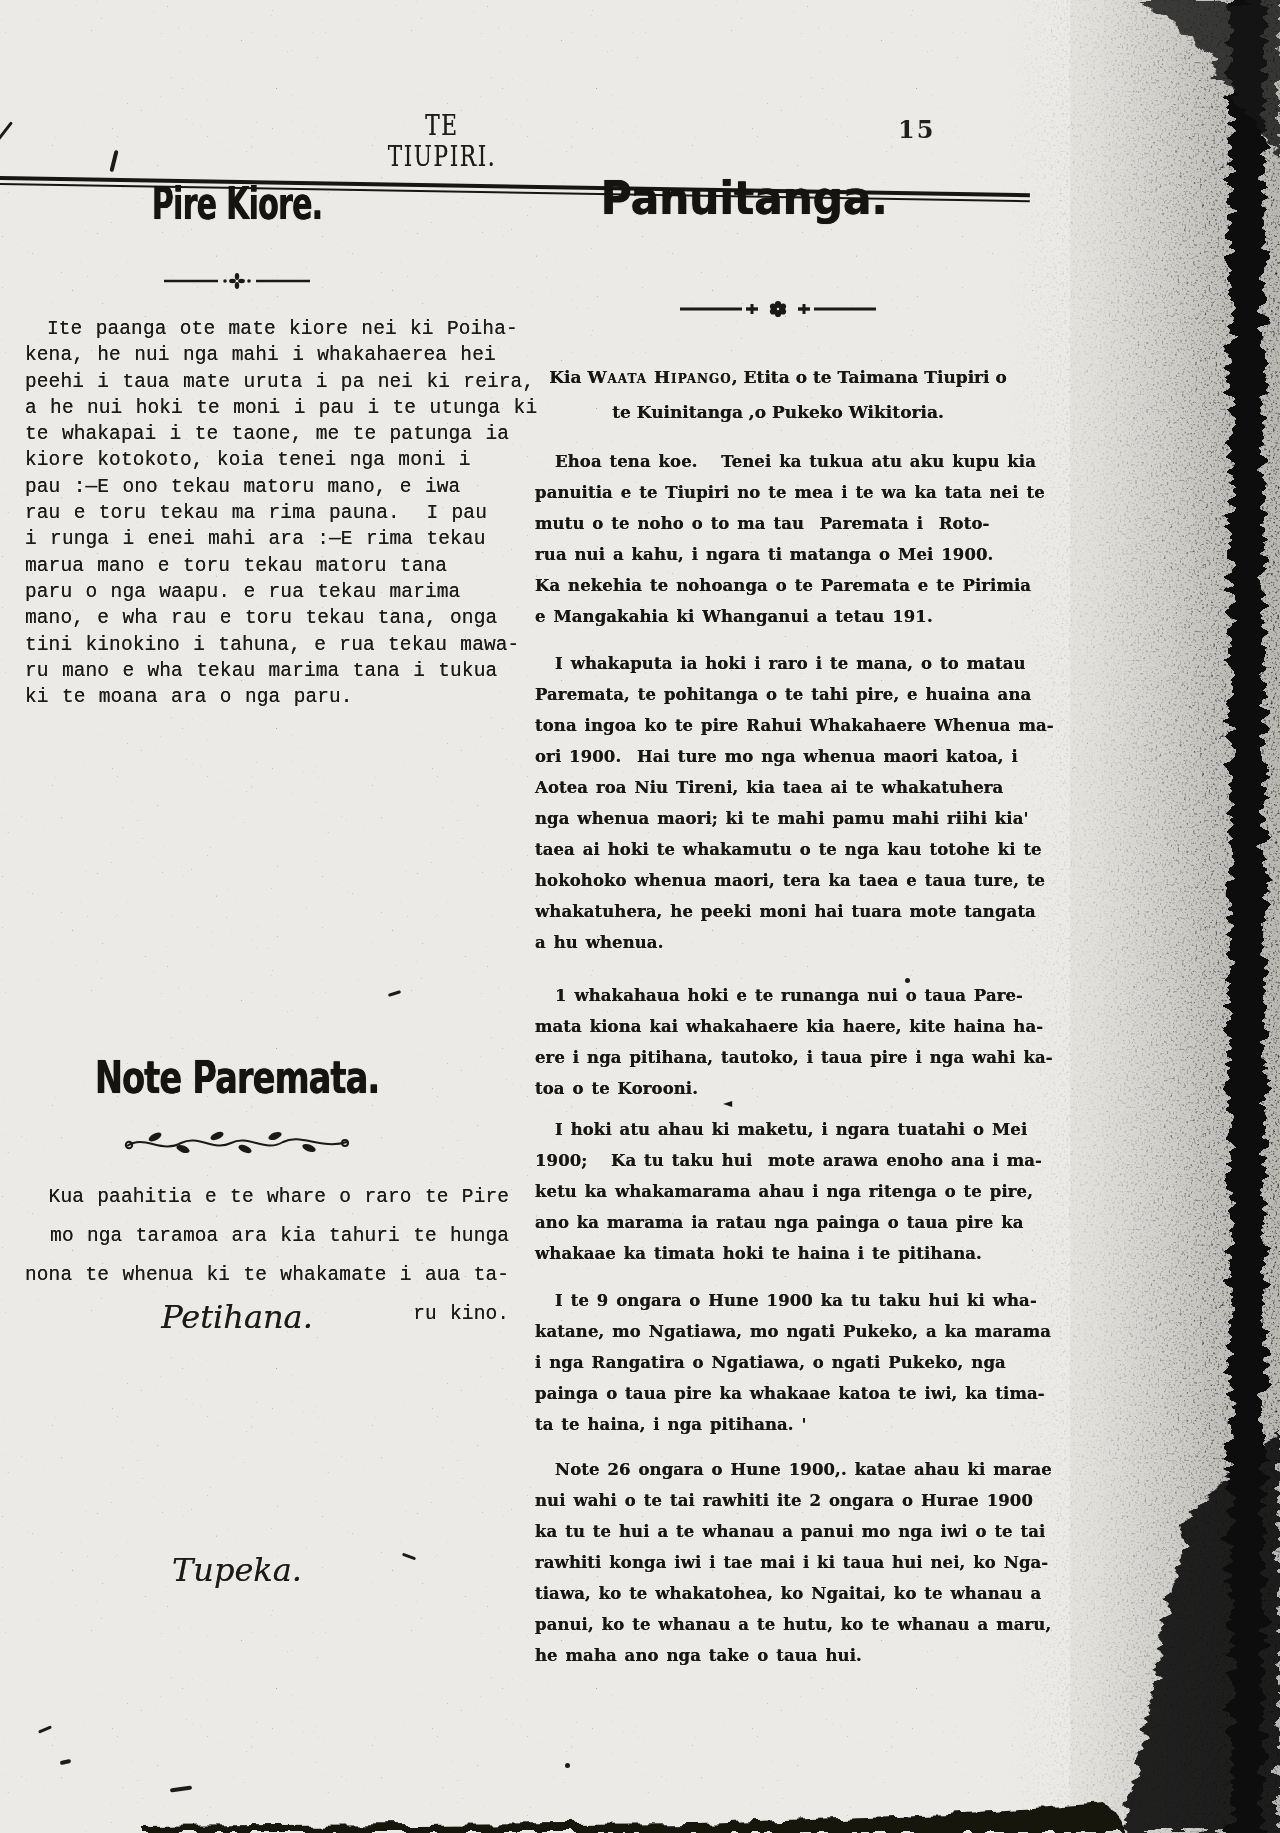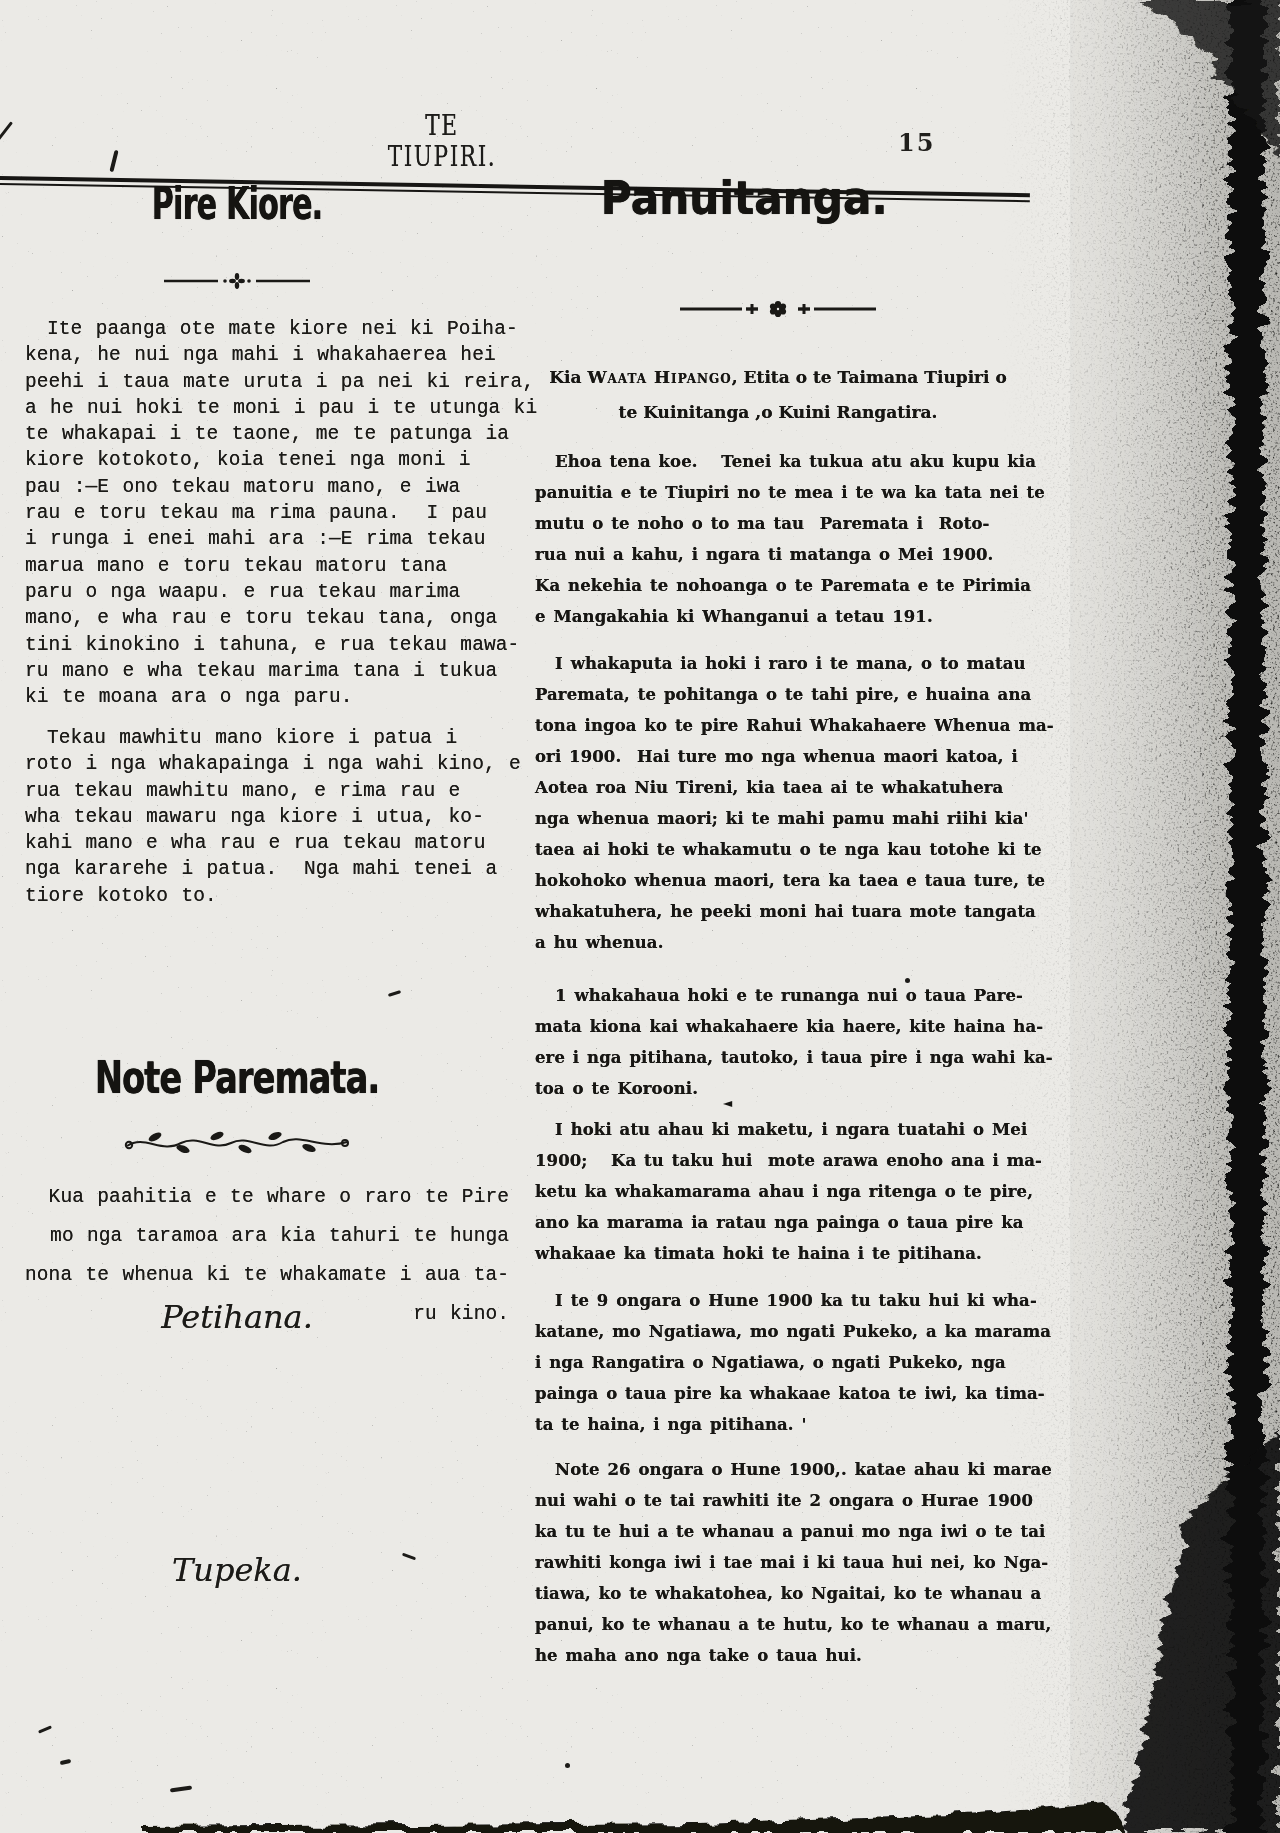--- a/index.html
+++ b/index.html
@@ -10,21 +10,21 @@
   }
   .page *{box-sizing:border-box;}
   
   .masthead{
     position:absolute;left:352px;top:110px;width:180px;text-align:center;
     font-size:27px;letter-spacing:2px;color:#1d1c1a;
     transform:scaleX(0.8);transform-origin:center;
     text-shadow:0 0 0.6px rgba(25,25,20,0.8);
   }
   .pagenum{
-    position:absolute;left:898px;top:128px;font-size:24px;font-weight:bold;
+    position:absolute;left:898px;top:115px;font-size:24px;font-weight:bold;
     letter-spacing:2px;color:#201f1c;
   }
   
   .rule{position:absolute;}
   .rule .rl{background:#171614;}
   .top-rule{left:-6px;top:176px;width:1036px;transform:rotate(0.95deg);transform-origin:left center;}
   .top-rule .a{height:3.5px;}
   .top-rule .b{height:2px;margin-top:3px;}
   
   .col{position:absolute;top:0;height:1395px;}
@@ -111,27 +111,20 @@
 pau :—E ono tekau matoru mano, e iwa
 rau e toru tekau ma rima pauna.  I pau
 i runga i enei mahi ara :—E rima tekau
 marua mano e toru tekau matoru tana
 paru o nga waapu. e rua tekau marima
 mano, e wha rau e toru tekau tana, onga
 tini kinokino i tahuna, e rua tekau mawa-
 ru mano e wha tekau marima tana i tukua
 ki te moana ara o nga paru.</p>
 
-    <p class="body-l" style="top:725px">Tekau mawhitu mano kiore i patua i
-roto i nga whakapainga i nga wahi kino, e
-rua tekau mawhitu mano, e rima rau e
-wha tekau mawaru nga kiore i utua, ko-
-kahi mano e wha rau e rua tekau matoru
-nga kararehe i patua.  Nga mahi tenei a
-tiore kotoko to.</p>
 
     <h1 class="headline wide" style="top:1052px">Note Paremata.</h1>
 
     <div class="orn" style="top:1126px">
       <svg width="232" height="34" viewBox="0 0 232 34">
         <g stroke="#1a1916" fill="none" stroke-width="2">
           <path d="M6 20 C 24 8, 40 28, 60 17 C 78 8, 92 26, 110 17 C 128 8, 144 27, 162 16 C 180 7, 200 24, 226 16"></path>
           <circle cx="8" cy="19" r="3.2"></circle>
           <circle cx="224" cy="17" r="3"></circle>
         </g>
@@ -180,21 +173,21 @@
           <circle cx="100" cy="12" r="1.2" fill="#ebeae6" stroke="none"></circle>
           <line x1="120" y1="12" x2="132" y2="12" stroke-width="3.4"></line>
           <line x1="126" y1="7" x2="126" y2="17" stroke-width="3"></line>
           <line x1="136" y1="12" x2="198" y2="12" stroke-width="2.8"></line>
         </g>
       </svg>
     </div>
 
     <div class="salutation" style="top:360px">
       <div><span>Kia </span><span class="sc">Waata Hipango</span><span>, Etita o te Taimana Tiupiri o</span></div>
-      <div>te Kuinitanga ,o Kuini Rangatira.</div>
+      <div>te Kuinitanga ,o Pukeko Wikitoria.</div>
     </div>
 
     <p class="body-r" style="top:446px">Ehoa tena koe.   Tenei ka tukua atu aku kupu kia
 panuitia e te Tiupiri no te mea i te wa ka tata nei te
 mutu o te noho o to ma tau  Paremata i  Roto-
 rua nui a kahu, i ngara ti matanga o Mei 1900.
 Ka nekehia te nohoanga o te Paremata e te Pirimia
 e Mangakahia ki Whanganui a tetau 191.</p>
 
     <p class="body-r" style="top:648px">I whakaputa ia hoki i raro i te mana, o to matau

